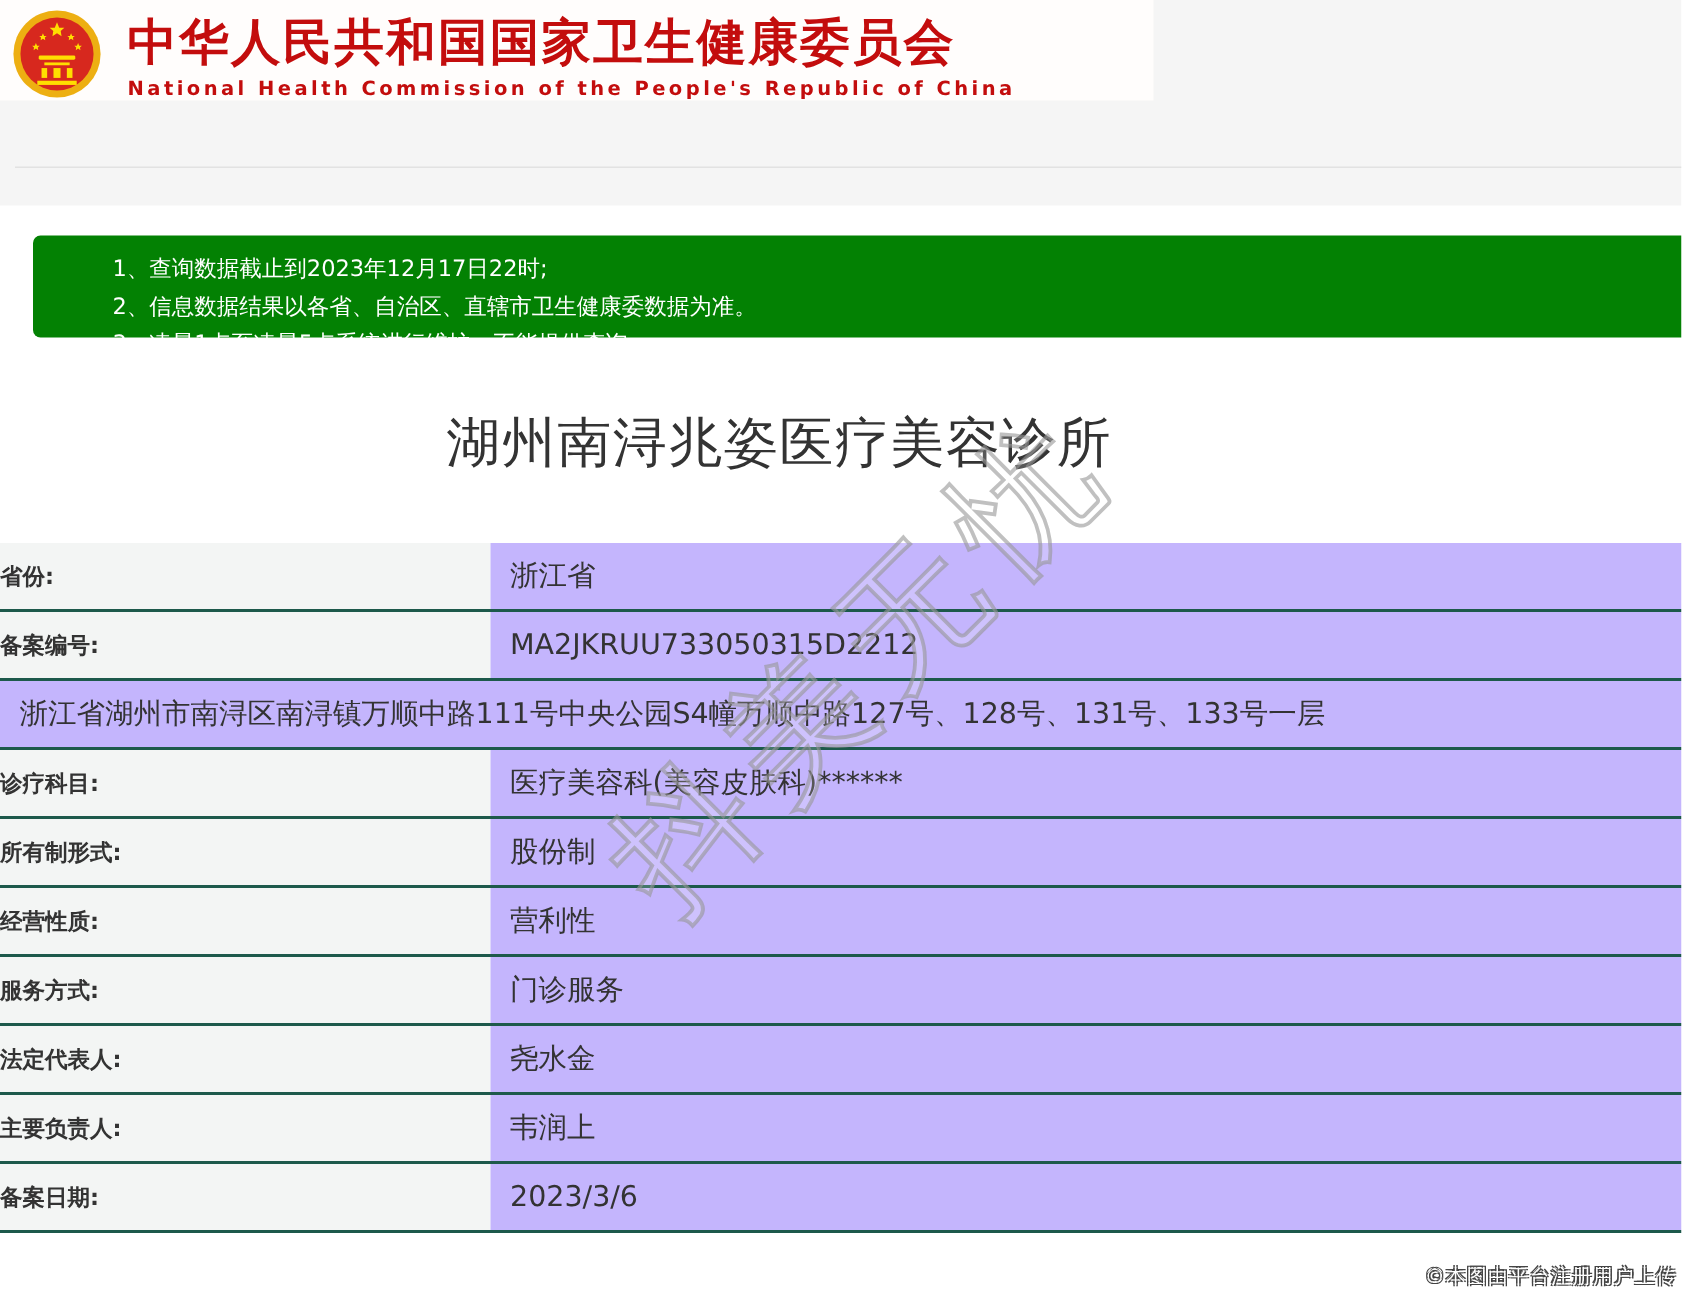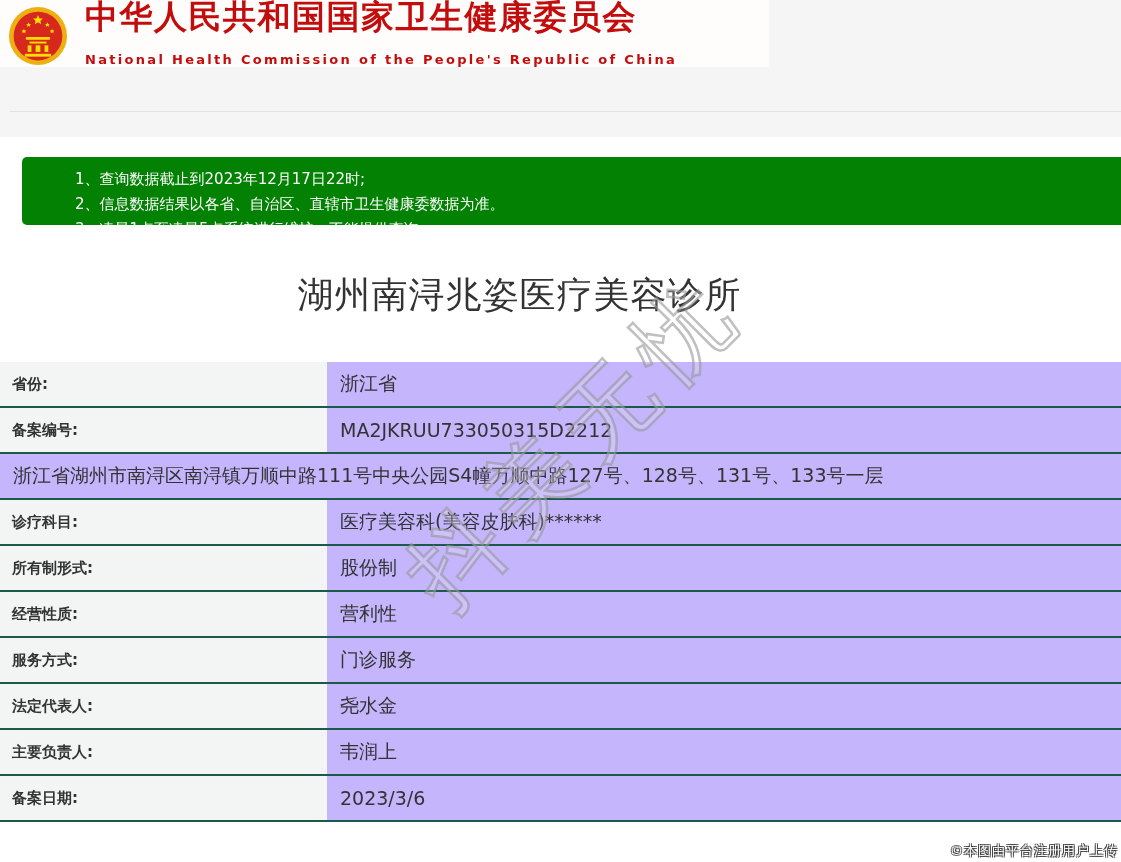--- a/index.html
+++ b/index.html
@@ -30,21 +30,21 @@
     background: #fffdfc;
     display: flex; align-items: flex-end;
   }
   .emblem { width: 60px; height: 62px; margin: 2px 0 0 8px; flex: 0 0 auto; }
   .banner-titles { margin-left: 17px; }
   .banner-title-zh {
     font-size: 33px; font-weight: bold; color: #c30d0d;
     letter-spacing: 1.5px; line-height: 1.05; white-space: nowrap;
   }
   .banner-title-en {
-    margin-top: 17px; font-size: 13px; font-weight: bold;
+    margin-top: 6px; font-size: 13px; font-weight: bold;
     color: #c30d0d; letter-spacing: 2.3px; white-space: nowrap;
   }
 
   
   .notice {
     position: absolute; left: 22px; right: 0; top: 137px; height: 68px;
     background: #038103;
     border-radius: 5px 0 0 5px;
     color: #fff; font-size: 15px; line-height: 25px;
     padding: 10px 0 0 53px;
@@ -58,21 +58,21 @@
     font-size: 36px; font-weight: 400; color: #333;
     letter-spacing: 1px;
   }
 
   
   .info-table { position: absolute; left: 0; top: 362px; width: 1121px; }
   .row { display: flex; height: 46px; border-bottom: 2px solid #1d594b; }
   .cell-label {
     width: 327px; background: #f3f5f4;
     display: flex; align-items: center;
-    padding-left: 12px;
+    padding-left: 0;
     font-weight: bold; font-size: 15px; color: #333;
   }
   .cell-value {
     flex: 1; background: #c4b5fd;
     display: flex; align-items: center;
     padding-left: 13px;
     font-size: 19px; color: #333;
     white-space: nowrap;
   }
 

